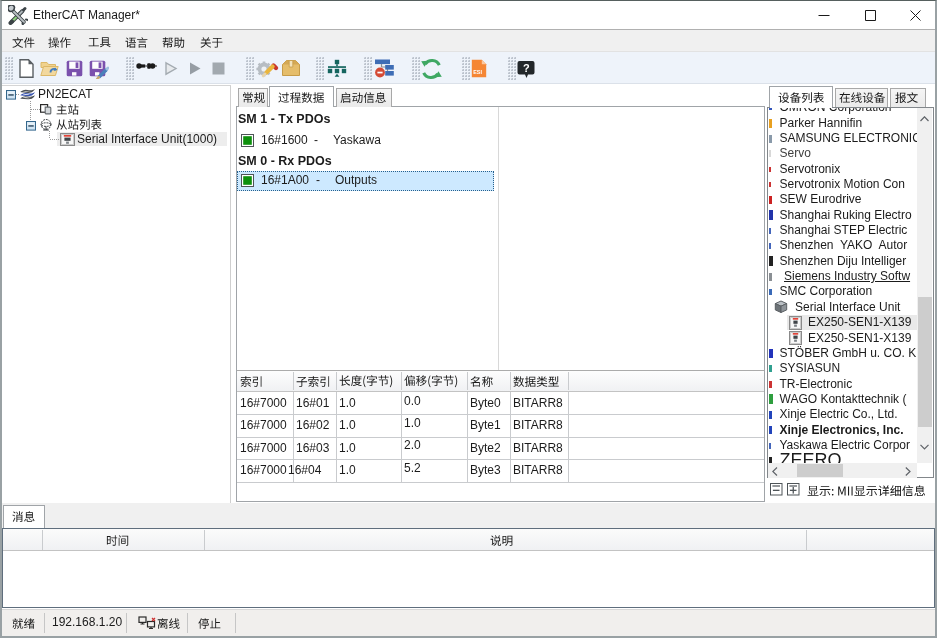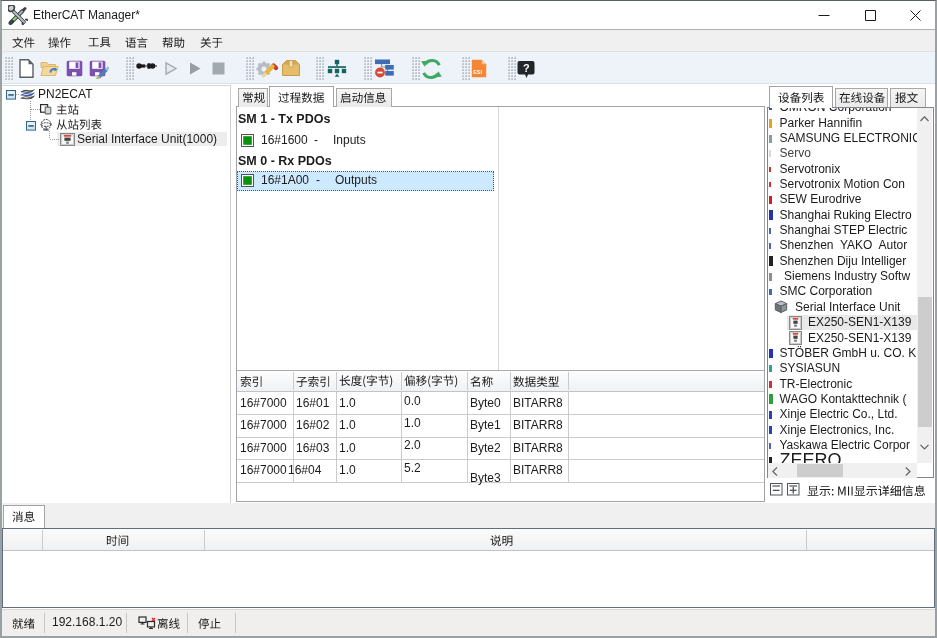--- a/index.html
+++ b/index.html
@@ -278,21 +278,21 @@
 <div style="position:absolute;left:270px;top:105.5px;width:63px;height:2px;background:#fff;z-index:6"></div>
 <div style="position:absolute;left:498px;top:107px;width:1px;height:263px;background:#d8d8d8"></div>
 <div style="position:absolute;left:238px;top:109.6px;font-size:12.5px;color:#1b1b1b;font-weight:normal;white-space:pre;line-height:18.0px;"><b>SM 1 - Tx PDOs</b></div>
 <div style="position:absolute;left:238px;top:151.6px;font-size:12.5px;color:#1b1b1b;font-weight:normal;white-space:pre;line-height:18.0px;"><b>SM 0 - Rx PDOs</b></div>
 <svg style="position:absolute;left:241px;top:134px;" width="13" height="13" viewBox="0 0 13 13">
     <rect x="0.5" y="0.5" width="12" height="12" fill="#fff" stroke="#4e5458" stroke-width="1"></rect>
 <rect x="2.2" y="2.2" width="8.6" height="8.6" fill="#0d900d"></rect>
   </svg>
 <div style="position:absolute;left:261px;top:131.7px;font-size:12px;color:#1b1b1b;font-weight:normal;white-space:pre;line-height:17.3px;">16#1600</div>
 <div style="position:absolute;left:314px;top:131.7px;font-size:12px;color:#1b1b1b;font-weight:normal;white-space:pre;line-height:17.3px;">-</div>
-<div style="position:absolute;left:333px;top:131.7px;font-size:12px;color:#1b1b1b;font-weight:normal;white-space:pre;line-height:17.3px;">Inputs</div>
+<div style="position:absolute;left:333px;top:131.7px;font-size:12px;color:#1b1b1b;font-weight:normal;white-space:pre;line-height:17.3px;">Yaskawa</div>
 <div style="position:absolute;left:236.5px;top:170.5px;width:257px;height:20px;background:#cde9ff;border:1px dotted #26608d"></div>
 <svg style="position:absolute;left:241px;top:174px;" width="13" height="13" viewBox="0 0 13 13">
     <rect x="0.5" y="0.5" width="12" height="12" fill="#fff" stroke="#4e5458" stroke-width="1"></rect>
 <rect x="2.2" y="2.2" width="8.6" height="8.6" fill="#0d900d"></rect>
   </svg>
 <div style="position:absolute;left:261px;top:172.0px;font-size:12px;color:#1b1b1b;font-weight:normal;white-space:pre;line-height:17.3px;">16#1A00</div>
 <div style="position:absolute;left:316px;top:172.0px;font-size:12px;color:#1b1b1b;font-weight:normal;white-space:pre;line-height:17.3px;">-</div>
 <div style="position:absolute;left:335px;top:172.0px;font-size:12px;color:#1b1b1b;font-weight:normal;white-space:pre;line-height:17.3px;">Outputs</div>
 <div style="position:absolute;left:237px;top:370px;width:527px;height:22px;background:linear-gradient(#fdfdfd,#f0f1f3);border-top:1px solid #ababab;border-bottom:1px solid #c3c3c3"></div>
 <div style="position:absolute;left:240px;top:375.9px;width:23.2px;height:11.1px;z-index:9">
@@ -368,21 +368,21 @@
 <div style="position:absolute;left:240px;top:439.6px;font-size:12px;color:#1b1b1b;font-weight:normal;white-space:pre;line-height:17.3px;">16#7000</div>
 <div style="position:absolute;left:296px;top:439.6px;font-size:12px;color:#1b1b1b;font-weight:normal;white-space:pre;line-height:17.3px;">16#03</div>
 <div style="position:absolute;left:339px;top:439.6px;font-size:12px;color:#1b1b1b;font-weight:normal;white-space:pre;line-height:17.3px;">1.0</div>
 <div style="position:absolute;left:404px;top:437.4px;font-size:12px;color:#1b1b1b;font-weight:normal;white-space:pre;line-height:17.3px;">2.0</div>
 <div style="position:absolute;left:470px;top:439.6px;font-size:12px;color:#1b1b1b;font-weight:normal;white-space:pre;line-height:17.3px;">Byte2</div>
 <div style="position:absolute;left:513px;top:439.6px;font-size:12px;color:#1b1b1b;font-weight:normal;white-space:pre;line-height:17.3px;">BITARR8</div>
 <div style="position:absolute;left:240px;top:461.9px;font-size:12px;color:#1b1b1b;font-weight:normal;white-space:pre;line-height:17.3px;">16#7000</div>
 <div style="position:absolute;left:288px;top:461.9px;font-size:12px;color:#1b1b1b;font-weight:normal;white-space:pre;line-height:17.3px;">16#04</div>
 <div style="position:absolute;left:339px;top:461.9px;font-size:12px;color:#1b1b1b;font-weight:normal;white-space:pre;line-height:17.3px;">1.0</div>
 <div style="position:absolute;left:404px;top:459.7px;font-size:12px;color:#1b1b1b;font-weight:normal;white-space:pre;line-height:17.3px;">5.2</div>
-<div style="position:absolute;left:470px;top:461.9px;font-size:12px;color:#1b1b1b;font-weight:normal;white-space:pre;line-height:17.3px;margin-top:8px;">Byte3</div>
+<div style="position:absolute;left:470px;top:461.9px;font-size:12px;color:#1b1b1b;font-weight:normal;white-space:pre;line-height:17.3px;">Byte3</div>
 <div style="position:absolute;left:513px;top:461.9px;font-size:12px;color:#1b1b1b;font-weight:normal;white-space:pre;line-height:17.3px;">BITARR8</div>
 <div style="position:absolute;left:767px;top:107px;width:167px;height:371px;background:#fff;border:1px solid #82878b"></div>
 <div style="position:absolute;left:769px;top:86px;width:64px;height:21px;background:#fff;border:1px solid #a0a4a8;border-bottom:none;z-index:6"></div>
 <div style="position:absolute;left:777.5px;top:91.7px;width:46.4px;height:11.2px;z-index:9">
     <svg width="46.4" height="11.2" viewBox="0 0 46.4 11.2">
       <g transform="translate(0,9.98)">
         <path d="M1.4 -9 2 -9.5Q2.3 -9.3 2.6 -9Q3 -8.7 3.3 -8.3Q3.6 -8 3.8 -7.8L3.2 -7.2Q3 -7.4 2.7 -7.7Q2.4 -8.1 2.1 -8.4Q1.7 -8.7 1.4 -9ZM2 0.7 1.9 -0.1 2.1 -0.4 4.3 -2Q4.3 -1.9 4.4 -1.6Q4.5 -1.4 4.6 -1.3Q3.8 -0.7 3.3 -0.4Q2.9 -0 2.6 0.2Q2.3 0.4 2.2 0.5Q2.1 0.6 2 0.7ZM0.5 -6.1H2.6V-5.3H0.5ZM5.9 -9.3H9V-8.5H5.9ZM4.5 -4.6H9.9V-3.8H4.5ZM9.6 -4.6H9.8L9.9 -4.7L10.5 -4.4Q10.1 -3.3 9.5 -2.4Q8.9 -1.5 8.1 -0.9Q7.3 -0.2 6.3 0.2Q5.4 0.7 4.4 0.9Q4.3 0.8 4.2 0.5Q4.1 0.3 4 0.2Q4.9 -0 5.8 -0.4Q6.7 -0.8 7.4 -1.4Q8.2 -2 8.7 -2.7Q9.3 -3.5 9.6 -4.5ZM5.6 -4Q6.1 -2.9 6.9 -2.1Q7.7 -1.3 8.8 -0.7Q9.8 -0.1 11.2 0.2Q11.1 0.3 11 0.4Q10.9 0.6 10.8 0.7Q10.7 0.8 10.6 1Q8.6 0.5 7.1 -0.7Q5.7 -1.9 4.9 -3.7ZM5.7 -9.3H6.5V-8Q6.5 -7.5 6.4 -6.9Q6.2 -6.3 5.8 -5.8Q5.3 -5.3 4.5 -4.9Q4.4 -5 4.3 -5.1Q4.2 -5.2 4.1 -5.3Q4 -5.5 3.9 -5.5Q4.7 -5.9 5.1 -6.3Q5.4 -6.7 5.6 -7.2Q5.7 -7.6 5.7 -8ZM8.6 -9.3H9.4V-6.6Q9.4 -6.4 9.4 -6.3Q9.5 -6.2 9.6 -6.2Q9.7 -6.2 9.8 -6.2Q10 -6.2 10.2 -6.2Q10.3 -6.2 10.4 -6.2Q10.5 -6.2 10.7 -6.2Q10.8 -6.2 11 -6.3Q11 -6.1 11 -5.9Q11 -5.6 11 -5.5Q10.9 -5.5 10.8 -5.5Q10.6 -5.4 10.4 -5.4Q10.3 -5.4 10.1 -5.4Q10 -5.4 9.8 -5.4Q9.6 -5.4 9.5 -5.4Q9.1 -5.4 8.9 -5.6Q8.7 -5.7 8.6 -5.9Q8.6 -6.2 8.6 -6.6ZM2 0.7Q2 0.6 1.9 0.5Q1.8 0.3 1.7 0.2Q1.6 0 1.6 -0Q1.7 -0.1 1.8 -0.3Q1.9 -0.4 2 -0.6Q2.1 -0.8 2.1 -1.1V-6.1H3V-0.3Q3 -0.3 2.8 -0.2Q2.7 -0.1 2.5 0Q2.3 0.2 2.2 0.4Q2 0.6 2 0.7Z M15.4 -8.7H20.3V-8H15.4ZM20.1 -8.7H20.3L20.4 -8.8L21 -8.4Q20.5 -7.7 19.8 -7.1Q19 -6.4 18.2 -5.9Q17.3 -5.4 16.3 -5.1Q15.3 -4.7 14.3 -4.4Q13.3 -4.2 12.3 -4Q12.3 -4.1 12.2 -4.3Q12.2 -4.4 12.1 -4.6Q12 -4.7 11.9 -4.8Q12.9 -4.9 13.9 -5.2Q14.8 -5.4 15.8 -5.7Q16.7 -6.1 17.5 -6.5Q18.4 -6.9 19 -7.5Q19.7 -8 20.1 -8.6ZM15.3 -8Q16 -7.1 17.2 -6.5Q18.4 -5.9 19.8 -5.5Q21.3 -5.1 22.9 -5Q22.8 -4.9 22.7 -4.7Q22.6 -4.6 22.5 -4.4Q22.4 -4.3 22.3 -4.2Q20.8 -4.4 19.3 -4.8Q17.8 -5.2 16.6 -5.9Q15.4 -6.6 14.6 -7.6ZM13.6 -4.1H21.2V0.9H20.3V-3.4H14.5V0.9H13.6ZM13.9 -2.2H20.7V-1.5H13.9ZM13.9 -0.2H20.7V0.6H13.9ZM16.9 -3.8H17.8V0.2H16.9ZM15.9 -9.8 16.8 -9.6Q16.2 -8.7 15.3 -7.8Q14.4 -6.9 13.1 -6.2Q13 -6.3 12.9 -6.4Q12.8 -6.5 12.7 -6.6Q12.6 -6.8 12.5 -6.8Q13.3 -7.2 14 -7.7Q14.6 -8.2 15.1 -8.7Q15.6 -9.3 15.9 -9.8Z M23.9 -9.1H29.8V-8.3H23.9ZM25.9 -8.8 26.7 -8.6Q26.5 -7.6 26.2 -6.6Q25.9 -5.6 25.4 -4.7Q25 -3.9 24.5 -3.2Q24.4 -3.3 24.3 -3.4Q24.2 -3.5 24 -3.6Q23.9 -3.7 23.8 -3.8Q24.3 -4.4 24.7 -5.2Q25.1 -6 25.4 -6.9Q25.7 -7.8 25.9 -8.8ZM25.9 -6.5H28.8V-5.7H25.6ZM28.6 -6.5H28.8L28.9 -6.6L29.5 -6.4Q29.2 -4.4 28.5 -2.9Q27.8 -1.5 26.9 -0.5Q25.9 0.4 24.6 1Q24.6 0.9 24.5 0.7Q24.4 0.6 24.3 0.5Q24.2 0.3 24.1 0.3Q25.3 -0.2 26.2 -1.1Q27.1 -2 27.7 -3.3Q28.4 -4.6 28.6 -6.4ZM25.3 -3.5 25.8 -4.1Q26.1 -3.9 26.5 -3.7Q26.9 -3.4 27.2 -3.1Q27.5 -2.9 27.7 -2.7L27.2 -1.9Q27 -2.1 26.7 -2.4Q26.4 -2.7 26 -3Q25.6 -3.3 25.3 -3.5ZM30.6 -8.4H31.5V-1.9H30.6ZM33 -9.7H33.9V-0.2Q33.9 0.2 33.8 0.4Q33.7 0.6 33.4 0.7Q33.2 0.8 32.7 0.9Q32.3 0.9 31.6 0.9Q31.6 0.7 31.5 0.5Q31.4 0.2 31.4 0Q31.8 0 32.2 0.1Q32.6 0.1 32.8 0Q32.9 0 33 -0Q33 -0.1 33 -0.2Z M36 -8.7H45.3V-8H36ZM36.6 -7H44.8V-6.3H36.6ZM35.6 -5.2H45.6V-4.5H35.6ZM40.1 -9.7H41V-4.6H40.1ZM40 -5 40.7 -4.7Q40.3 -4.2 39.7 -3.7Q39.1 -3.2 38.5 -2.8Q37.8 -2.3 37.1 -2Q36.4 -1.7 35.8 -1.4Q35.7 -1.5 35.6 -1.7Q35.5 -1.8 35.4 -1.9Q35.3 -2 35.2 -2.1Q35.9 -2.3 36.5 -2.6Q37.2 -2.9 37.8 -3.3Q38.5 -3.7 39 -4.1Q39.6 -4.6 40 -5ZM41.2 -4.8Q41.6 -3.7 42.3 -2.8Q43 -1.9 43.9 -1.2Q44.8 -0.6 46 -0.2Q45.9 -0.1 45.8 0Q45.7 0.1 45.6 0.3Q45.5 0.4 45.4 0.5Q44.2 0.1 43.3 -0.6Q42.3 -1.3 41.6 -2.3Q40.9 -3.4 40.4 -4.6ZM44.6 -4 45.3 -3.5Q44.8 -3 44.1 -2.5Q43.4 -2 42.8 -1.7L42.2 -2.1Q42.6 -2.4 43 -2.7Q43.5 -3 43.9 -3.4Q44.3 -3.7 44.6 -4ZM37.7 0.9 37.7 0.2 38.1 -0.2 41.5 -1.2Q41.5 -1 41.6 -0.8Q41.6 -0.6 41.7 -0.4Q40.4 -0 39.7 0.2Q39 0.4 38.6 0.6Q38.2 0.7 38 0.8Q37.8 0.8 37.7 0.9ZM37.7 0.9Q37.7 0.8 37.6 0.7Q37.6 0.5 37.5 0.4Q37.4 0.2 37.3 0.1Q37.5 0 37.6 -0.1Q37.8 -0.3 37.8 -0.6V-3.1H38.7V0.1Q38.7 0.1 38.6 0.2Q38.5 0.2 38.4 0.3Q38.2 0.4 38.1 0.5Q37.9 0.6 37.8 0.7Q37.7 0.8 37.7 0.9Z" fill="#1b1b1b"></path>
       </g>
     </svg>
   </div>
@@ -421,21 +421,21 @@
     <div style="position:absolute;left:11.5px;top:83.3px;font-size:12px;color:#1b1b1b;font-weight:normal;white-space:pre;line-height:17.3px;">SEW Eurodrive</div>
     <div style="position:absolute;left:1px;top:102.2px;width:4px;height:10px;background:#2233aa"></div>
     <div style="position:absolute;left:11.5px;top:98.6px;font-size:12px;color:#1b1b1b;font-weight:normal;white-space:pre;line-height:17.3px;">Shanghai Ruking Electro</div>
     <div style="position:absolute;left:1px;top:119.6px;width:2px;height:6px;background:#4466bb"></div>
     <div style="position:absolute;left:11.5px;top:114.0px;font-size:12px;color:#1b1b1b;font-weight:normal;white-space:pre;line-height:17.3px;">Shanghai STEP Electric</div>
     <div style="position:absolute;left:1px;top:134.9px;width:2px;height:6px;background:#4466bb"></div>
     <div style="position:absolute;left:11.5px;top:129.3px;font-size:12px;color:#1b1b1b;font-weight:normal;white-space:pre;line-height:17.3px;">Shenzhen  YAKO  Autor</div>
     <div style="position:absolute;left:1px;top:148.3px;width:4px;height:10px;background:#222222"></div>
     <div style="position:absolute;left:11.5px;top:144.7px;font-size:12px;color:#1b1b1b;font-weight:normal;white-space:pre;line-height:17.3px;">Shenzhen Diju Intelliger</div>
     <div style="position:absolute;left:1px;top:164.6px;width:3px;height:8px;background:#8a8f94"></div>
-    <div style="position:absolute;left:16px;top:160.0px;font-size:12px;color:#1b1b1b;font-weight:normal;white-space:pre;line-height:17.3px;">Siemens Industry Softw</div>
+    <div style="position:absolute;left:16px;top:160.0px;font-size:12px;color:#1b1b1b;font-weight:normal;white-space:pre;line-height:17.3px;text-decoration:underline;">Siemens Industry Softw</div>
     <div style="position:absolute;left:1px;top:181.0px;width:3px;height:6px;background:#3a6ab8"></div>
     <div style="position:absolute;left:11.5px;top:175.4px;font-size:12px;color:#1b1b1b;font-weight:normal;white-space:pre;line-height:17.3px;">SMC Corporation</div>
     <svg style="position:absolute;left:6px;top:192.3px;" width="14" height="14" viewBox="0 0 14 14">
       <g stroke-width="1">
 <path d="M7 1 L12.7 3.6 L7 6.2 L1.3 3.6 z" fill="#b9bfc4" stroke="#5a5f63"></path>
 <path d="M1.3 3.6 L7 6.2 v6.3 L1.3 9.9 z" fill="#6d7378" stroke="#5a5f63"></path>
 <path d="M12.7 3.6 L7 6.2 v6.3 L12.7 9.9 z" fill="#8d9398" stroke="#5a5f63"></path>
       </g>
     </svg>
     <div style="position:absolute;left:27px;top:190.7px;font-size:12px;color:#1b1b1b;font-weight:normal;white-space:pre;line-height:17.3px;">Serial Interface Unit</div>
@@ -459,21 +459,21 @@
     <div style="position:absolute;left:11.5px;top:236.8px;font-size:12px;color:#1b1b1b;font-weight:normal;white-space:pre;line-height:17.3px;">STÖBER GmbH u. CO. K</div>
     <div style="position:absolute;left:1px;top:257.2px;width:3px;height:7px;background:#30a090"></div>
     <div style="position:absolute;left:11.5px;top:252.2px;font-size:12px;color:#1b1b1b;font-weight:normal;white-space:pre;line-height:17.3px;">SYSIASUN</div>
     <div style="position:absolute;left:1px;top:272.6px;width:3px;height:7px;background:#cc3333"></div>
     <div style="position:absolute;left:11.5px;top:267.5px;font-size:12px;color:#1b1b1b;font-weight:normal;white-space:pre;line-height:17.3px;">TR-Electronic</div>
     <div style="position:absolute;left:1px;top:286.4px;width:4px;height:10px;background:#2e9e3e"></div>
     <div style="position:absolute;left:11.5px;top:282.8px;font-size:12px;color:#1b1b1b;font-weight:normal;white-space:pre;line-height:17.3px;">WAGO Kontakttechnik (</div>
     <div style="position:absolute;left:1px;top:302.8px;width:3px;height:8px;background:#2244bb"></div>
     <div style="position:absolute;left:11.5px;top:298.2px;font-size:12px;color:#1b1b1b;font-weight:normal;white-space:pre;line-height:17.3px;text-align:center;">Xinje Electric Co., Ltd.</div>
     <div style="position:absolute;left:1px;top:318.1px;width:3px;height:8px;background:#2244bb"></div>
-    <div style="position:absolute;left:11.5px;top:313.5px;font-size:12px;color:#1b1b1b;font-weight:normal;white-space:pre;line-height:17.3px;">Xinje Electronics, Inc.</div>
+    <div style="position:absolute;left:11.5px;top:313.5px;font-size:12px;color:#1b1b1b;font-weight:bold;white-space:pre;line-height:17.3px;">Xinje Electronics, Inc.</div>
     <div style="position:absolute;left:1px;top:334.5px;width:2px;height:6px;background:#4466bb"></div>
     <div style="position:absolute;left:11.5px;top:328.9px;font-size:12px;color:#1b1b1b;font-weight:normal;white-space:pre;line-height:17.3px;">Yaskawa Electric Corpor</div>
     <div style="position:absolute;left:1px;top:348.9px;width:3px;height:8px;background:#222222"></div>
     <div style="position:absolute;left:11.5px;top:344.3px;font-size:18px;color:#1b1b1b;font-weight:normal;white-space:pre;line-height:17.3px;">ZEERO</div>
   </div>
 <div style="position:absolute;left:917px;top:108px;width:15px;height:355px;background:#f0f0f0"></div>
 <svg style="position:absolute;left:920px;top:116px;" width="9" height="6" viewBox="0 0 9 6">
     <path d="M0.5 5 L4.5 0.8 L8.5 5" stroke="#5f6368" stroke-width="1.2" fill="none"></path>
   </svg>
 <svg style="position:absolute;left:920px;top:444px;" width="9" height="6" viewBox="0 0 9 6">

